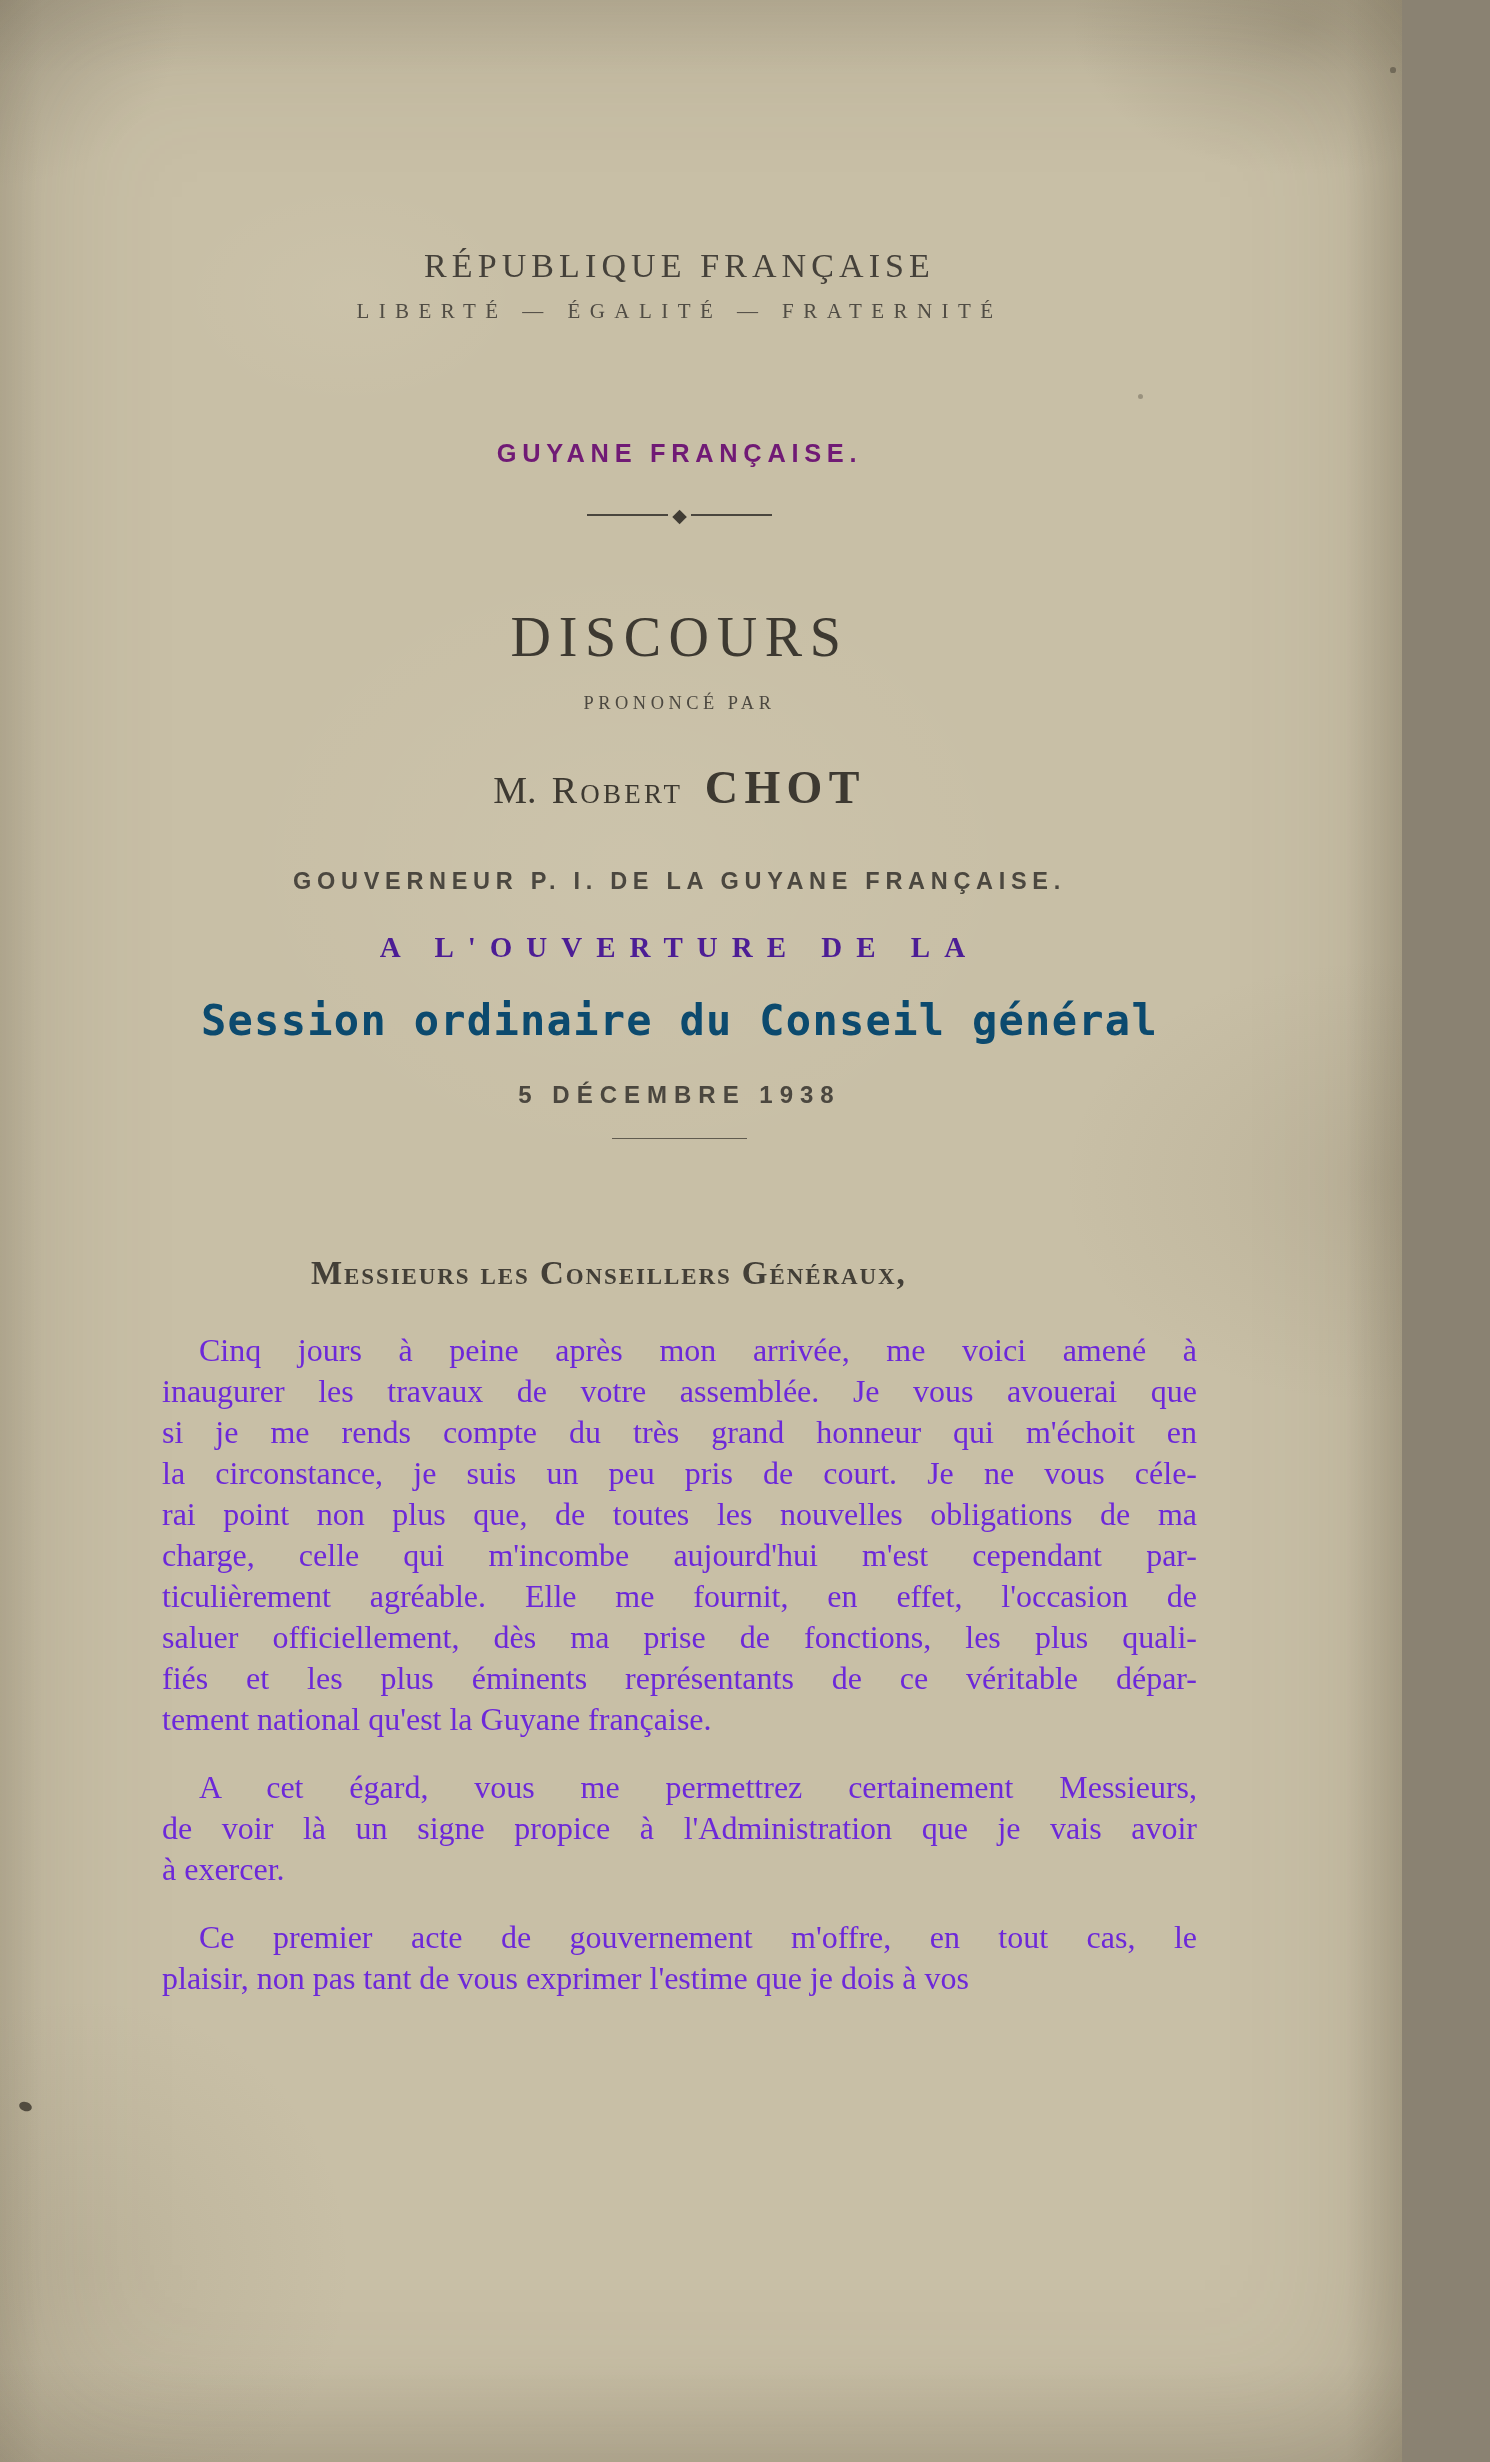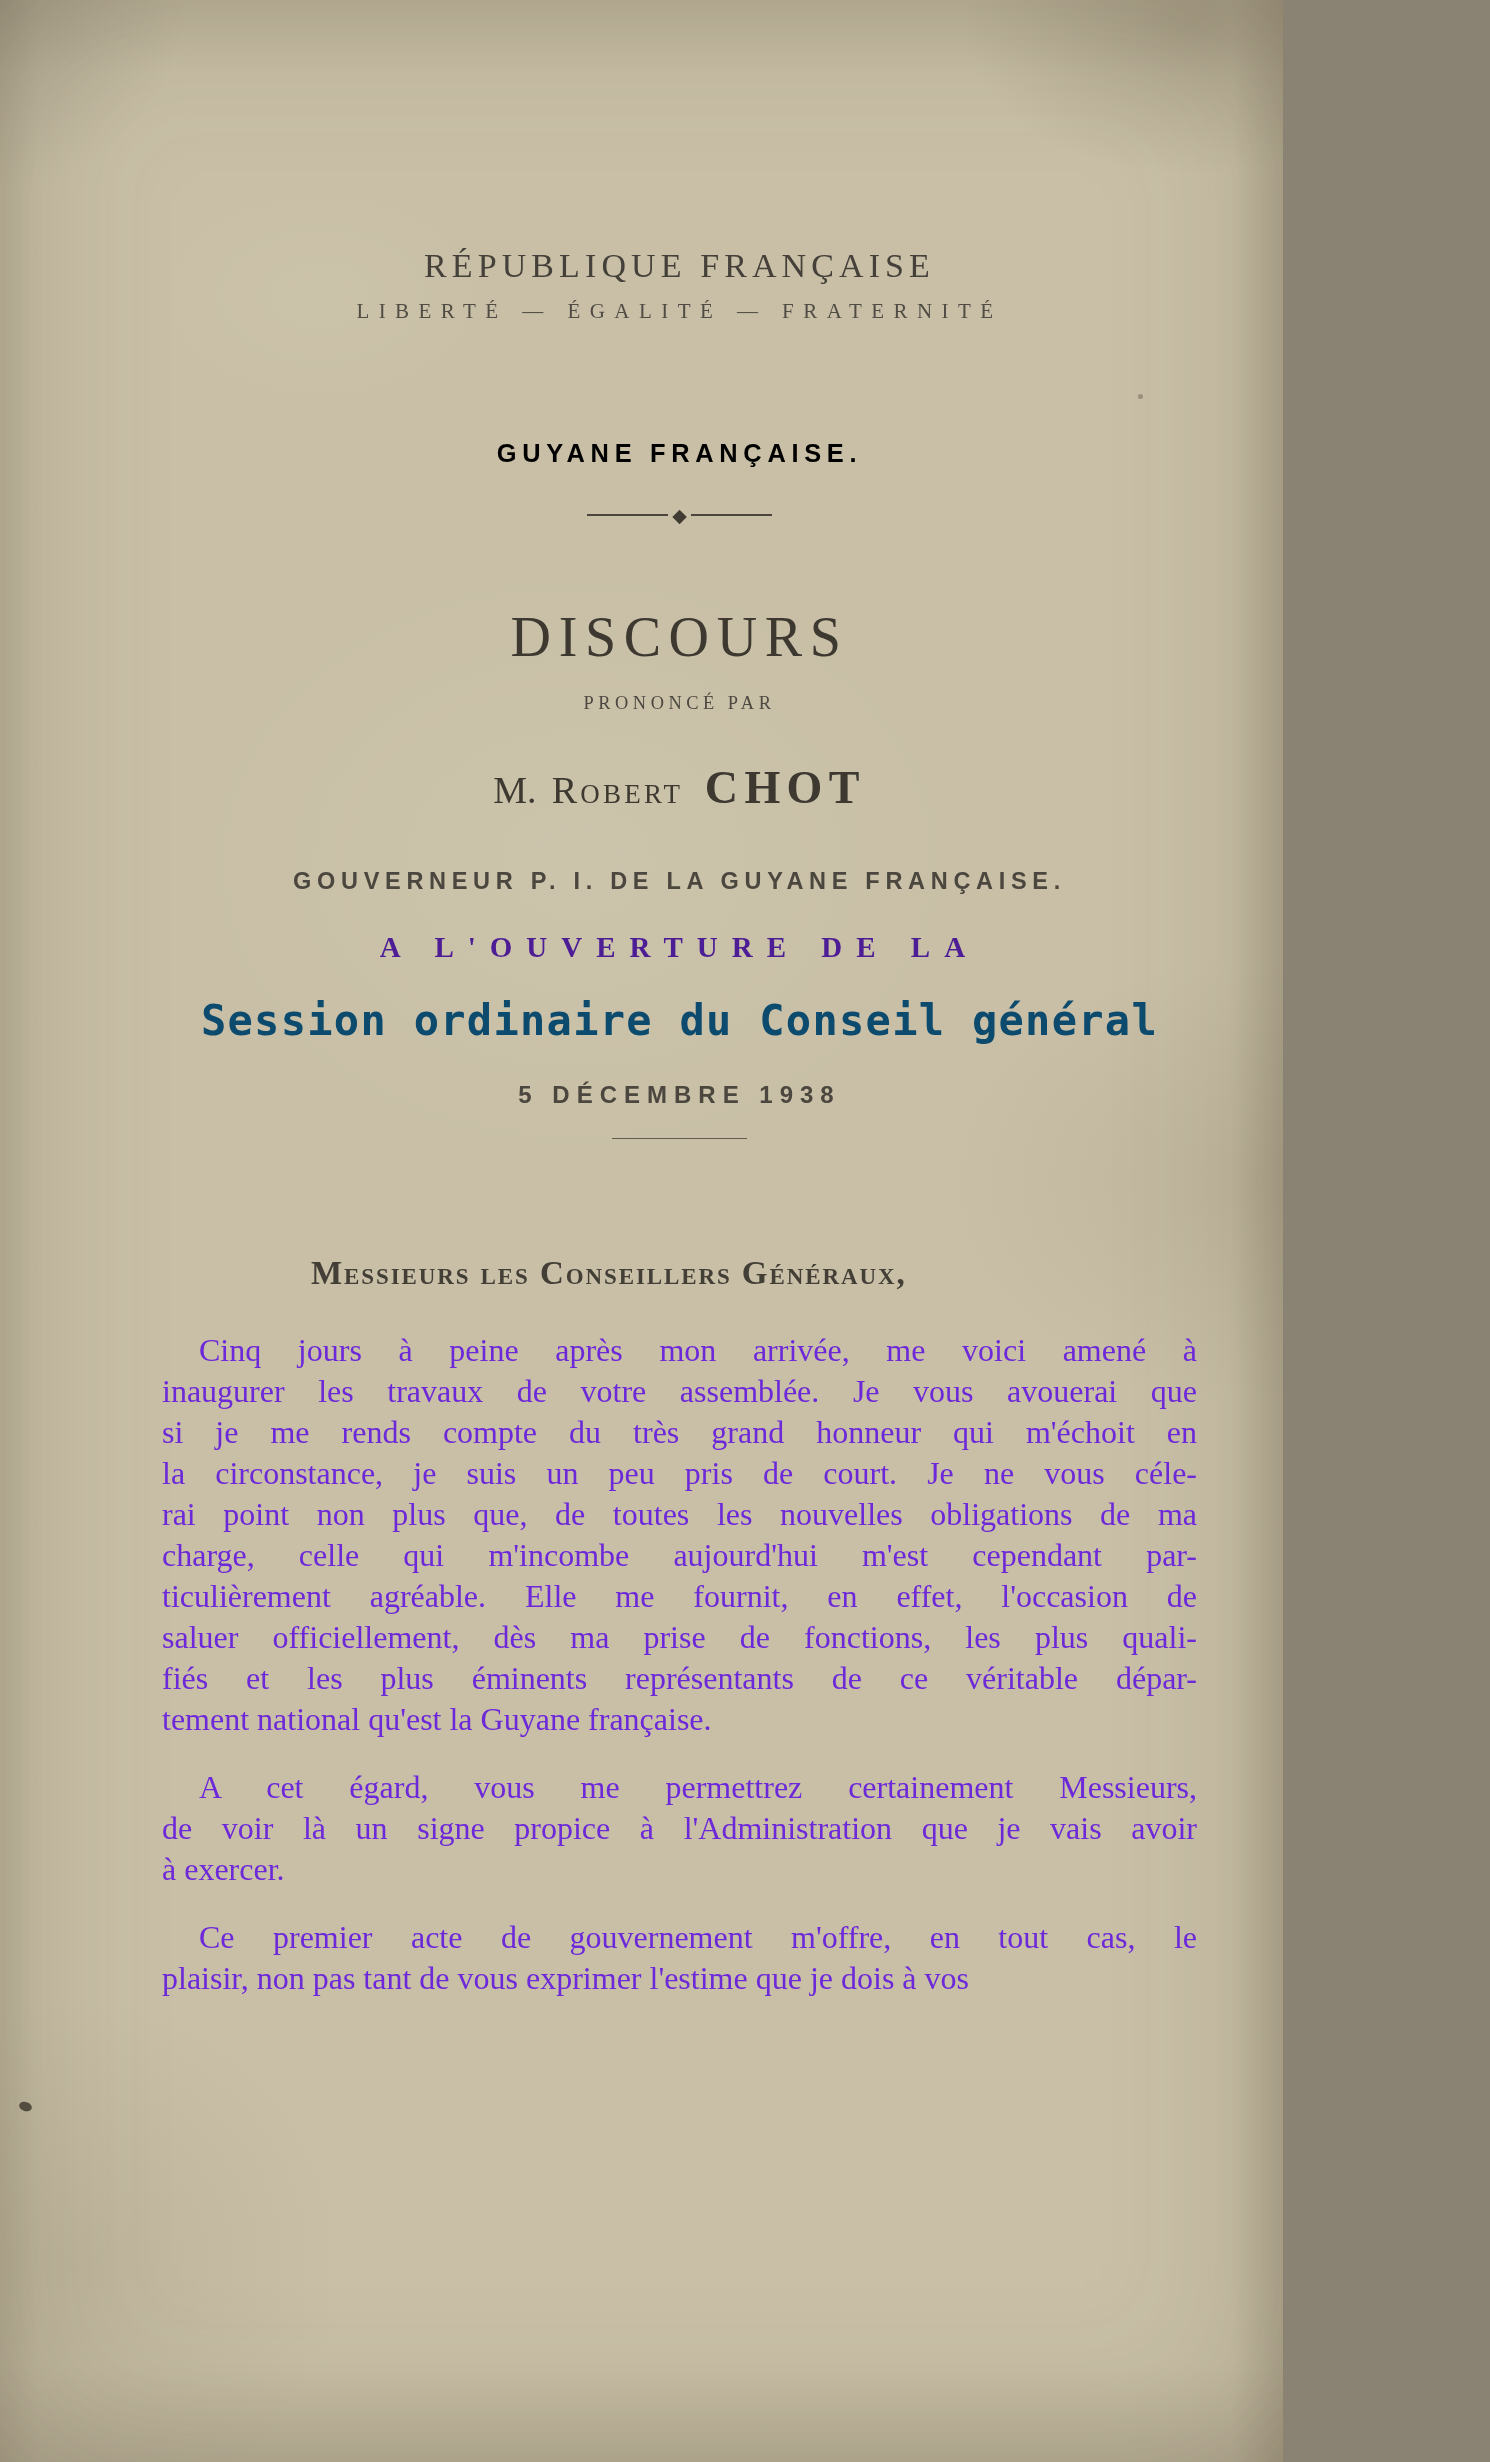--- a/index.html
+++ b/index.html
@@ -1,18 +1,18 @@
 <!DOCTYPE html>
 <html style="font-size:10.2px"><head>
 <meta charset="utf-8">
 <style>
   html,body { margin:0; padding:0; background:#8a8272; }
   .page {
     position:relative;
-    width:1283px; height:2462px;
+    width:1402px; height:2462px;
     background:#c8bfa6;
     overflow:hidden;
     font-family:"Liberation Serif","DejaVu Serif",serif;
   }
   .texture {
     position:absolute; inset:0; pointer-events:none;
     background-image:
       linear-gradient(to left,  rgba(100,90,68,0.22), rgba(100,90,68,0) 4%),
       linear-gradient(to right, rgba(100,90,68,0.12), rgba(100,90,68,0) 3%),
       linear-gradient(to top,   rgba(100,90,68,0.14), rgba(100,90,68,0) 4%),
@@ -23,21 +23,21 @@
       radial-gradient(382px 382px at 6% 92%,  rgba(112,102,78,0.12), rgba(112,102,78,0) 70%),
       radial-gradient(572px 445px at 45% 35%, rgba(255,252,238,0.07), rgba(255,252,238,0) 70%),
       radial-gradient(254px 165px at 25% 12%, rgba(255,250,232,0.06), rgba(255,250,232,0) 70%);
     box-shadow: inset 0 0 165px rgba(85,76,56,0.28);
   }
   .content { position:absolute; left:162px; top:0; width:1035px; }
 
   .republique { margin-top:247px; text-align:center; font-size:34px; line-height:1.1; letter-spacing:5.1px; color:#45413a; }
   .devise     { margin-top:15.3px;  text-align:center; font-size:21px; line-height:1.1; letter-spacing:0.45em; color:#504c44; }
   .region     { margin-top:116px; text-align:center; font-family:"Liberation Sans","DejaVu Sans",sans-serif;
-                font-weight:bold; font-size:25.4px; letter-spacing:5.7px; color:#000000; }
+                font-weight:bold; font-size:25.4px; letter-spacing:5.7px; color:#701a75; }
   .divider    { margin-top:38px; display:flex; align-items:center; justify-content:center; }
   .divider .seg     { width:81px; height:1.9px; background:#4a463e; }
   .divider .diamond { font-size:19px; color:#403c34; margin:0 3.8px; line-height:1; font-family:"DejaVu Sans",sans-serif; }
 
   .discours  { margin-top:84px; text-align:center; font-size:56px; line-height:1; letter-spacing:7.6px; color:#3d3931; }
   .prononce  { margin-top:28px;  text-align:center; font-size:18.4px; letter-spacing:4.5px; color:#4c4840; }
 
   .speaker { margin-top:51px; text-align:center; color:#3d3931; line-height:1; }
   .speaker .prefix { font-size:38px; }
   .speaker .first  { font-size:38px; font-variant:small-caps; letter-spacing:3.2px; margin:0 21.6px 0 15.3px; }

